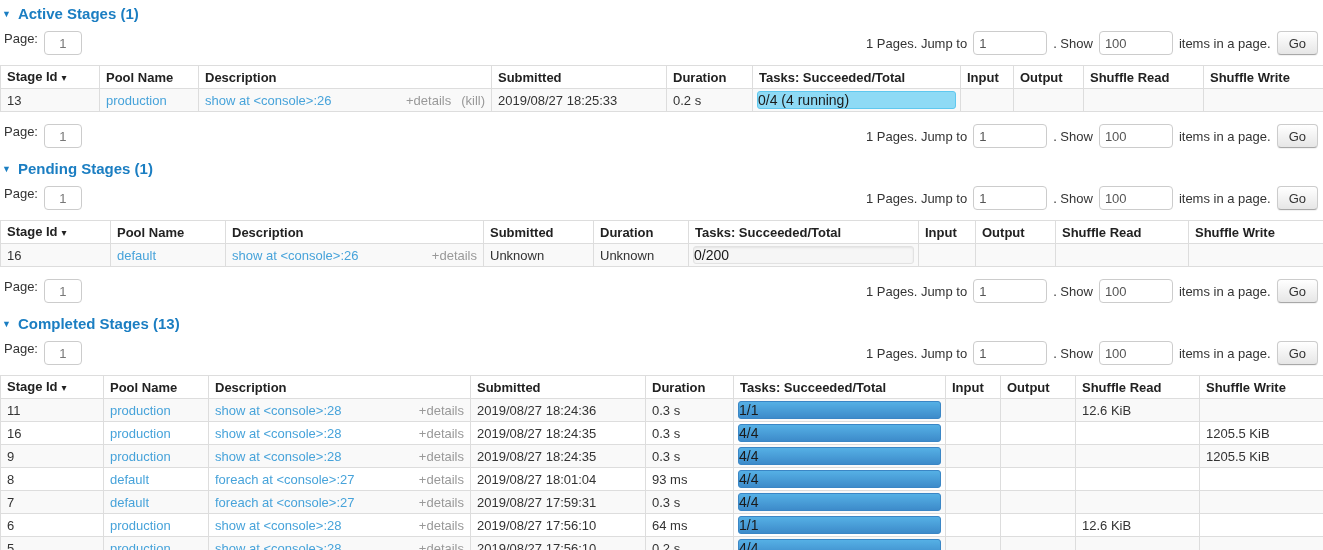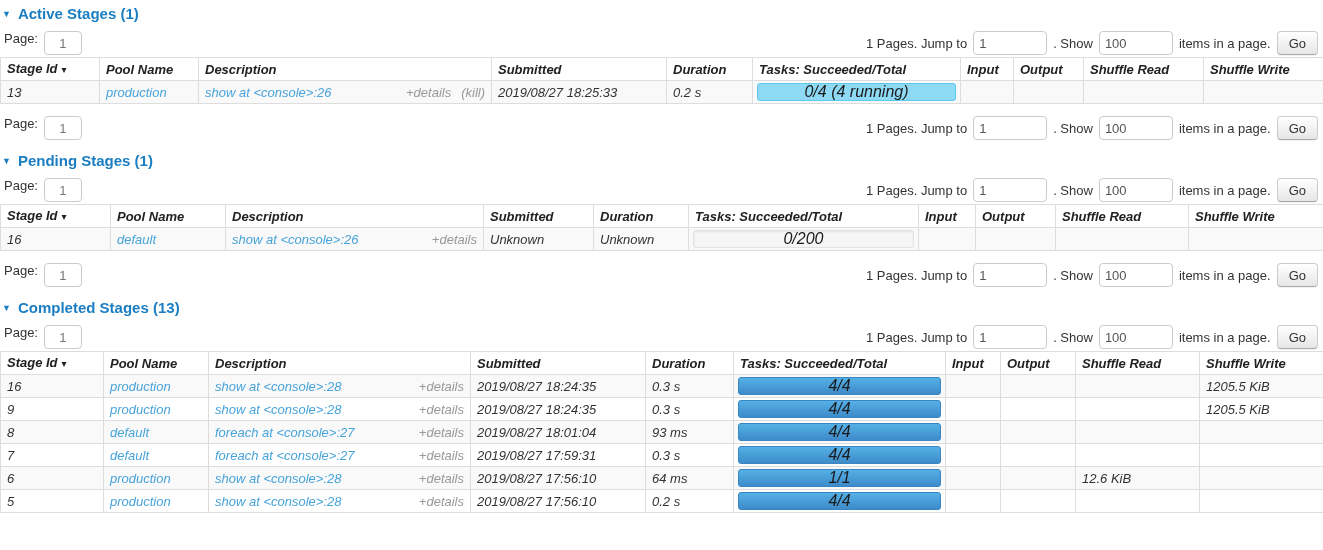--- a/index.html
+++ b/index.html
@@ -17,33 +17,33 @@
   .pagerow .left{display:flex;align-items:flex-start;gap:6px;padding-left:4px;}
   .pagerow .right{display:flex;align-items:center;gap:6px;padding-right:5px;color:#333;}
   input{height:20px;border:1px solid #ccc;border-radius:4px;font-size:13px;color:#777;
     padding:1px 5px;font-family:inherit;box-sizing:content-box;background:#fff;}
   input.page-in{width:26px;text-align:center;}
   input.mid-in{width:62px;color:#555;}
   button.go{height:24px;padding:1px 11px;background:linear-gradient(#ffffff,#e6e6e6);
     border:1px solid #ccc;border-bottom-color:#a8a8a8;border-radius:4px;font-size:13px;
     color:#333;font-family:inherit;cursor:pointer;box-shadow:inset 0 1px 0 rgba(255,255,255,.4),0 1px 1px rgba(0,0,0,.06);}
   
-  table{border-collapse:collapse;width:1323px;table-layout:fixed;margin-top:2px;font-style:italic;}
+  table{border-collapse:collapse;width:1323px;table-layout:fixed;margin-top:10px;}
   th,td{border:1px solid #ddd;padding:4px 6px;font-size:13px;line-height:13px;
     overflow:hidden;white-space:nowrap;text-align:left;vertical-align:middle;}
   th{font-weight:bold;color:#222;cursor:pointer;background:#fff;}
   tbody tr:nth-child(odd){background:#f9f9f9;}
   tbody tr:nth-child(even){background:#fff;}
   a{color:#47a3da;text-decoration:none;cursor:pointer;}
   .muted{color:#999;text-align:center;}
   .cellflex{display:flex;align-items:center;}
   .cellflex .grow{flex:1;}
   .cellflex .kill{margin-left:10px;}
   td.tasks-cell{padding:2px 4px;}
-  .pbar{height:16px;line-height:16px;border-radius:3px;text-align:center;font-size:16px;
+  .pbar{height:16px;line-height:16px;border-radius:3px;text-align:left;font-size:14px;
     color:#1a1a1a;border:1px solid transparent;}
   .pbar.running{border-color:#5fc8ef;}
   .pbar.succeeded{border-color:#3a86c5;}
   .pbar.empty{border-color:#e2e2e2;box-shadow:inset 0 1px 2px rgba(0,0,0,.08);background:#f6f6f6;}
   .sort-arrow{font-size:10px;margin-left:4px;}
 </style>
 </head>
 <body>
 
 <div id="root">
@@ -252,20 +252,40 @@
           <th><span>Duration</span></th>
           <th><span>Tasks: Succeeded/Total</span></th>
           <th><span>Input</span></th>
           <th><span>Output</span></th>
           <th><span>Shuffle Read</span></th>
           <th><span>Shuffle Write</span></th>
         </tr>
       </thead>
       <tbody>
         <tr>
+          <td>11</td>
+          <td><a>production</a></td>
+          <td>
+            <div class="cellflex">
+              <a>show at &lt;console&gt;:28</a>
+              <span class="grow"></span>
+              <a class="muted">+details</a>
+            </div>
+          </td>
+          <td>2019/08/27 18:24:36</td>
+          <td>0.3 s</td>
+          <td class="tasks-cell">
+            <div class="pbar succeeded" style="background: linear-gradient(rgb(85, 176, 229), rgb(61, 139, 202));">1/1</div>
+          </td>
+          <td></td>
+          <td></td>
+          <td>12.6 KiB</td>
+          <td></td>
+        </tr>
+        <tr>
           <td>16</td>
           <td><a>production</a></td>
           <td>
             <div class="cellflex">
               <a>show at &lt;console&gt;:28</a>
               <span class="grow"></span>
               <a class="muted">+details</a>
             </div>
           </td>
           <td>2019/08/27 18:24:35</td>

